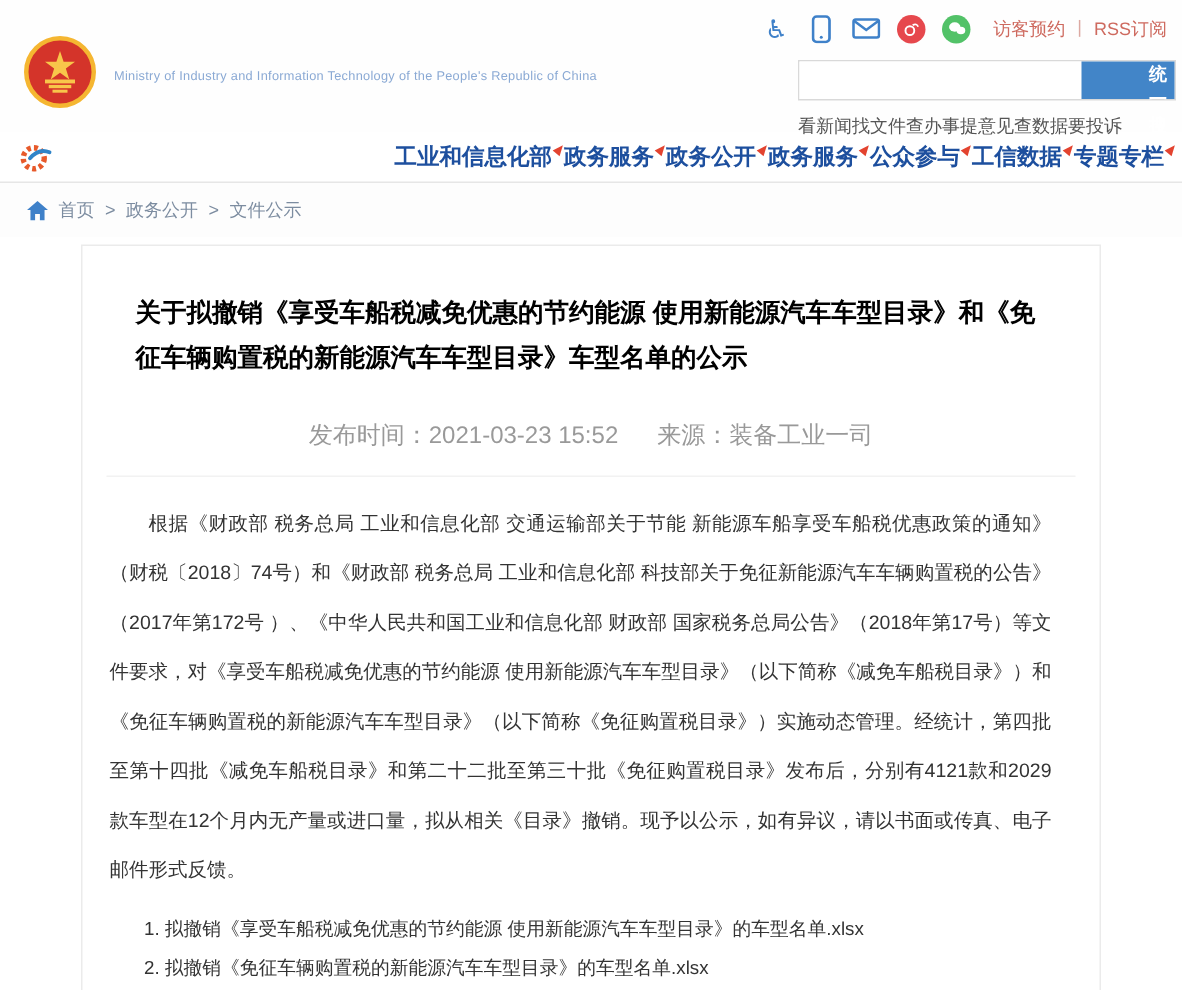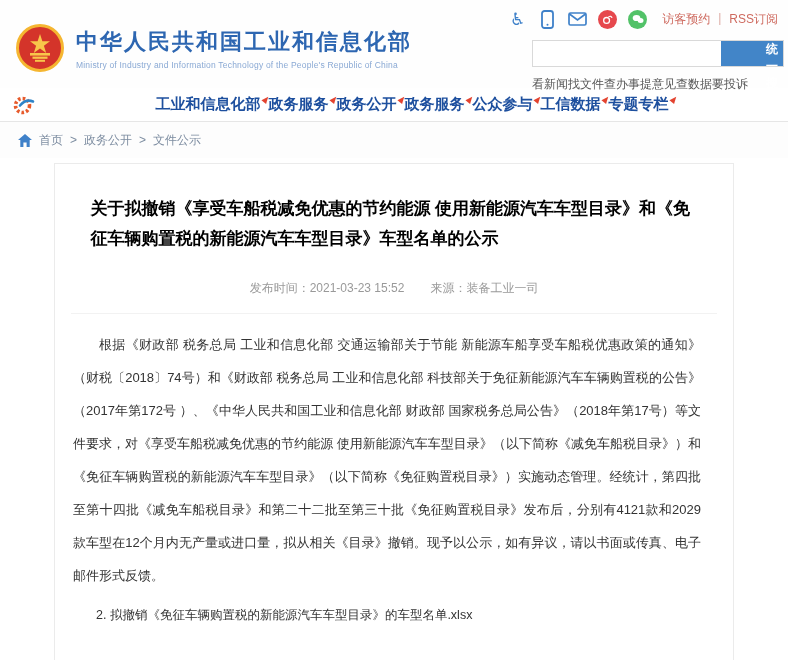--- a/index.html
+++ b/index.html
@@ -32,35 +32,35 @@
   .search-area { position: absolute; right: 4px; top: 40px; width: 252px; }
   .search-box { display: flex; height: 27px; border: 1px solid #d9d9d9; background: #fff; }
   .search-input { flex: 1; border: 0; outline: none; padding: 0 8px; font-size: 12px; min-width: 0; }
   .search-btn { width: 62px; border: 0; background: #4285c8; color: #fff; font-size: 12px; font-weight: bold; cursor: pointer; letter-spacing: 1px; padding-left: 41px; }
   .quick-links { display: flex; margin-top: 9px; font-size: 12px; color: #555; padding-right: 12px; }
   .quick-links span { cursor: pointer; }
 
   
   .nav { height: 34px; display: flex; align-items: center; padding-left: 12px; border-bottom: 1px solid #e6e6e6; background: #fff; }
   .nav-logo { width: 24px; height: 24px; margin-right: 28px; flex: 0 0 auto; }
-  .nav-items { flex: 1; display: flex; justify-content: center; padding-right: 20px; }
+  .nav-items { flex: 1; display: flex; justify-content: flex-end; padding-right: 4px; }
   .nav-item { font-size: 15px; font-weight: bold; color: #1d4f9e; cursor: pointer; position: relative; white-space: nowrap; }
   .hot-icon { display: inline-block; width: 0; height: 0; border-left: 3px solid transparent; border-right: 3px solid transparent;
               border-bottom: 7px solid #e3432f; vertical-align: super; margin-left: 2px; transform: rotate(40deg); }
 
   
   .breadcrumb { height: 36px; display: flex; align-items: center; padding-left: 18px; font-size: 12px; color: #7c8ca0; gap: 7px; background: #fdfdfd; }
   .home-icon { width: 14px; height: 13px; }
   .crumb { cursor: pointer; }
   .crumb.current { cursor: default; }
 
   
   .card { margin: 5px 54px 0 54px; border: 1px solid #ebebeb; background: #fff; height: 560px; padding: 26px 16px 0 16px; }
   .article-title { font-size: 17px; font-weight: bold; color: #000; text-align: left; line-height: 30px; width: 94%; margin: 4px auto 0 auto; }
-  .article-meta { text-align: center; font-size: 12px; color: #999; margin-top: 26px; padding-bottom: 16px; border-bottom: 1px solid #f2f2f2; }
+  .article-meta { text-align: center; font-size: 16px; color: #999; margin-top: 26px; padding-bottom: 16px; border-bottom: 1px solid #f2f2f2; }
   .article-meta .gap { display: inline-block; width: 26px; }
 
   .article-body { margin: 14px 16px 0 2px; font-size: 13px; line-height: 33px; color: #333; text-align: justify; }
   .article-body p { text-indent: 2em; }
 
   .attach-block { margin-top: 10px; padding-left: 2em; font-size: 12.5px; line-height: 26px; color: #333; }
   .attach-item { cursor: pointer; }
 </style>
 </head>
 <body>
@@ -70,21 +70,20 @@
   <div class="brand">
     <svg class="emblem" viewBox="0 0 48 48">
       <circle cx="24" cy="24" r="22.5" fill="#d4342a"></circle>
       <circle cx="24" cy="24" r="22.5" fill="none" stroke="#f5b631" stroke-width="3"></circle>
       <polygon fill="#f8c64a" points="24,10 26.4,17.2 34,17.2 27.9,21.7 30.2,29 24,24.5 17.8,29 20.1,21.7 14,17.2 21.6,17.2"></polygon>
       <rect x="14" y="29" width="20" height="2.6" fill="#f8c64a"></rect>
       <rect x="16.5" y="32.6" width="15" height="2.2" fill="#f8c64a"></rect>
       <rect x="19" y="35.8" width="10" height="2" fill="#f8c64a"></rect>
     </svg>
     <div class="brand-text">
-      <div class="site-title">中华人民共和国工业和信息化部</div>
       <div class="site-subtitle">Ministry of Industry and Information Technology of the People's Republic of China</div>
     </div>
   </div>
 
   <div class="top-right">
     <span class="tr-icon wheelchair">♿</span>
     <span class="tr-icon">
       <svg width="13" height="19" viewBox="0 0 13 19">
           <rect x="1" y="1" width="11" height="17" rx="2.5" fill="none" stroke="#3f81c9" stroke-width="1.8"></rect>
           <circle cx="6.5" cy="14.8" r="1" fill="#3f81c9"></circle>
@@ -164,17 +163,18 @@
 
   <div class="article-meta">
     <span>发布时间：</span><span>2021-03-23 15:52</span><span class="gap"></span><span>来源：</span><span>装备工业一司</span>
   </div>
 
   <div class="article-body">
     <p>根据《财政部 税务总局 工业和信息化部 交通运输部关于节能 新能源车船享受车船税优惠政策的通知》（财税〔2018〕74号）和《财政部 税务总局 工业和信息化部 科技部关于免征新能源汽车车辆购置税的公告》（2017年第172号 ）、《中华人民共和国工业和信息化部 财政部 国家税务总局公告》（2018年第17号）等文件要求，对《享受车船税减免优惠的节约能源 使用新能源汽车车型目录》（以下简称《减免车船税目录》）和《免征车辆购置税的新能源汽车车型目录》（以下简称《免征购置税目录》）实施动态管理。经统计，第四批至第十四批《减免车船税目录》和第二十二批至第三十批《免征购置税目录》发布后，分别有4121款和2029款车型在12个月内无产量或进口量，拟从相关《目录》撤销。现予以公示，如有异议，请以书面或传真、电子邮件形式反馈。</p>
   </div>
 
   <div class="attach-block">
+    <div class="attach-item">1. 拟撤销《享受车船税减免优惠的节约能源 使用新能源汽车车型目录》的车型名单.xlsx</div>
     <div class="attach-item">2. 拟撤销《免征车辆购置税的新能源汽车车型目录》的车型名单.xlsx</div>
 
   </div>
 
 </div>
 
 </body></html>

